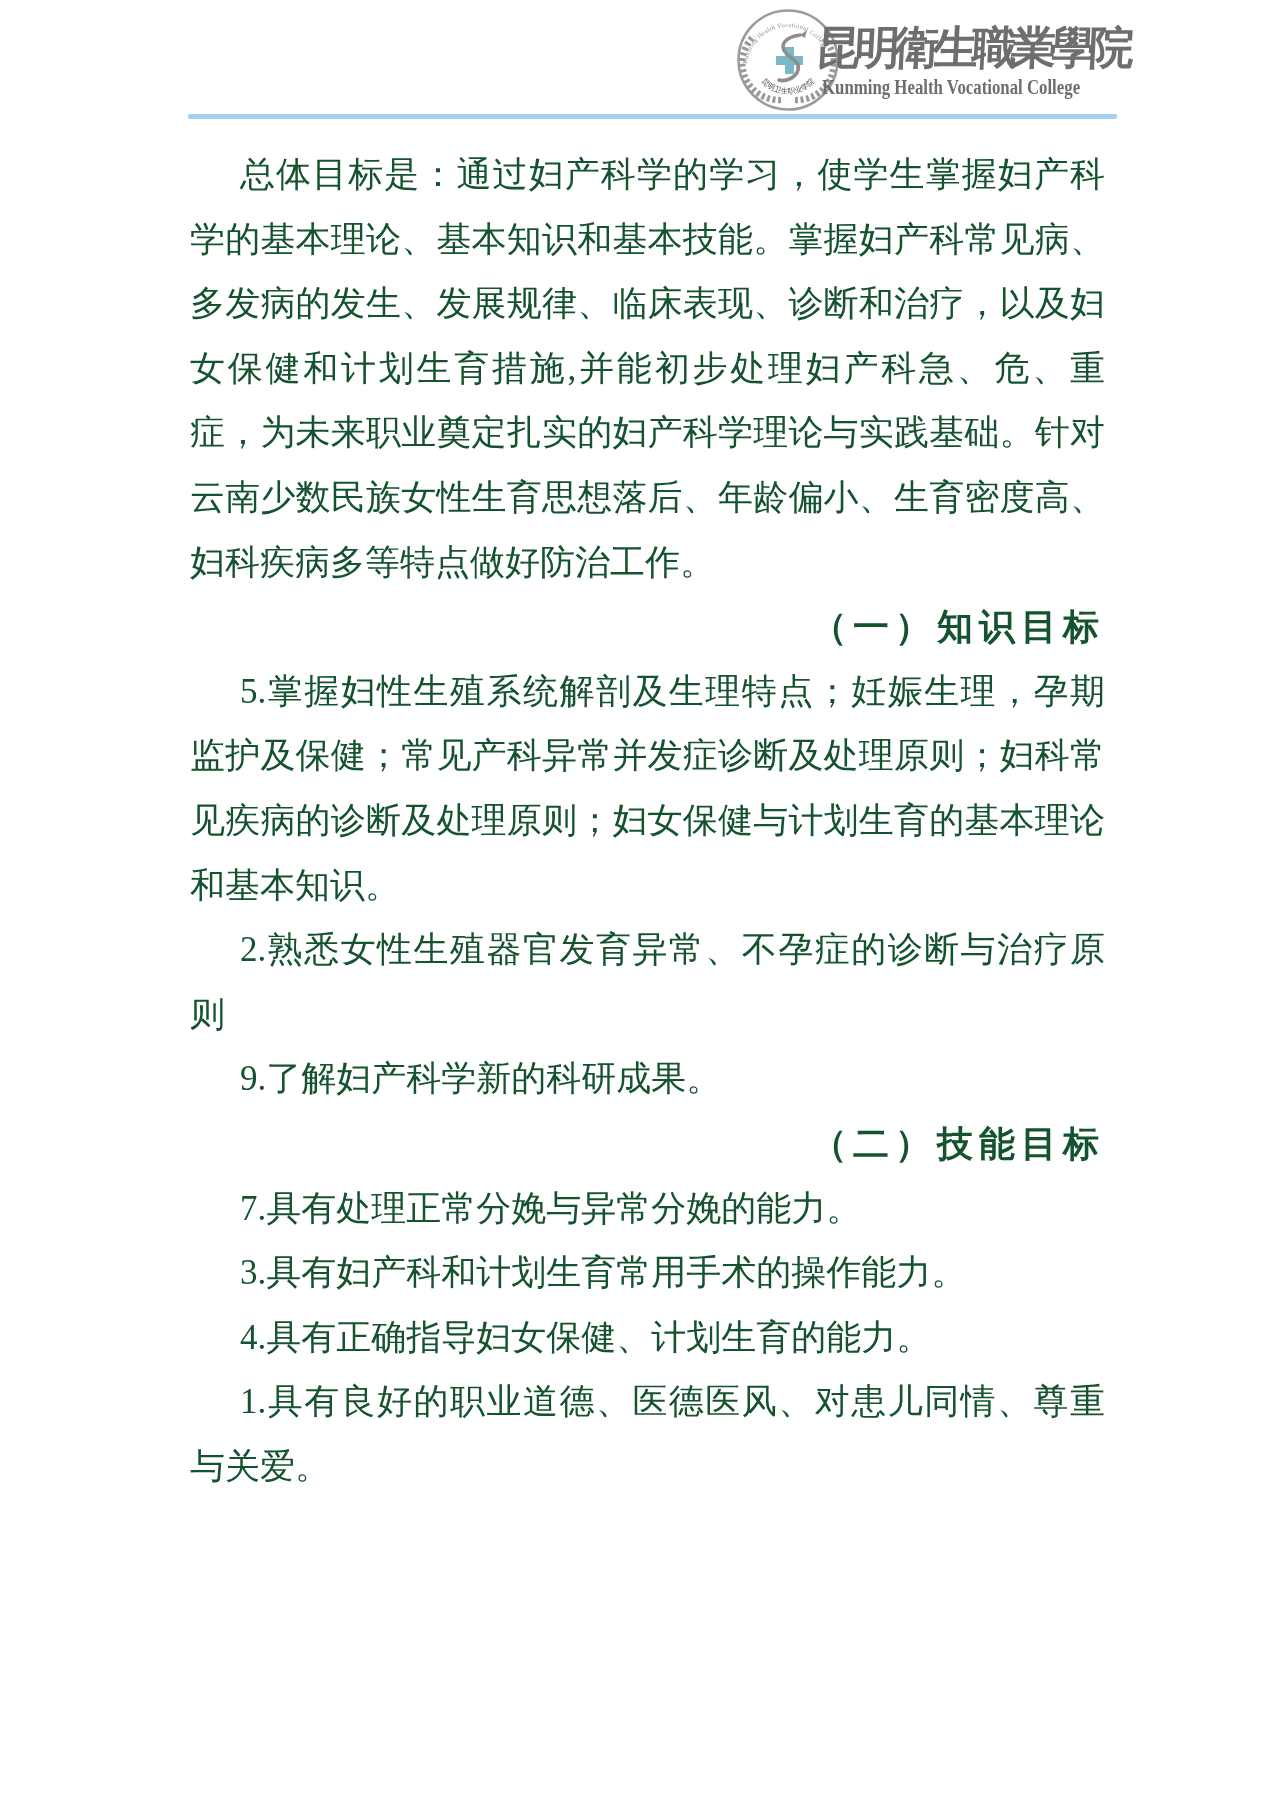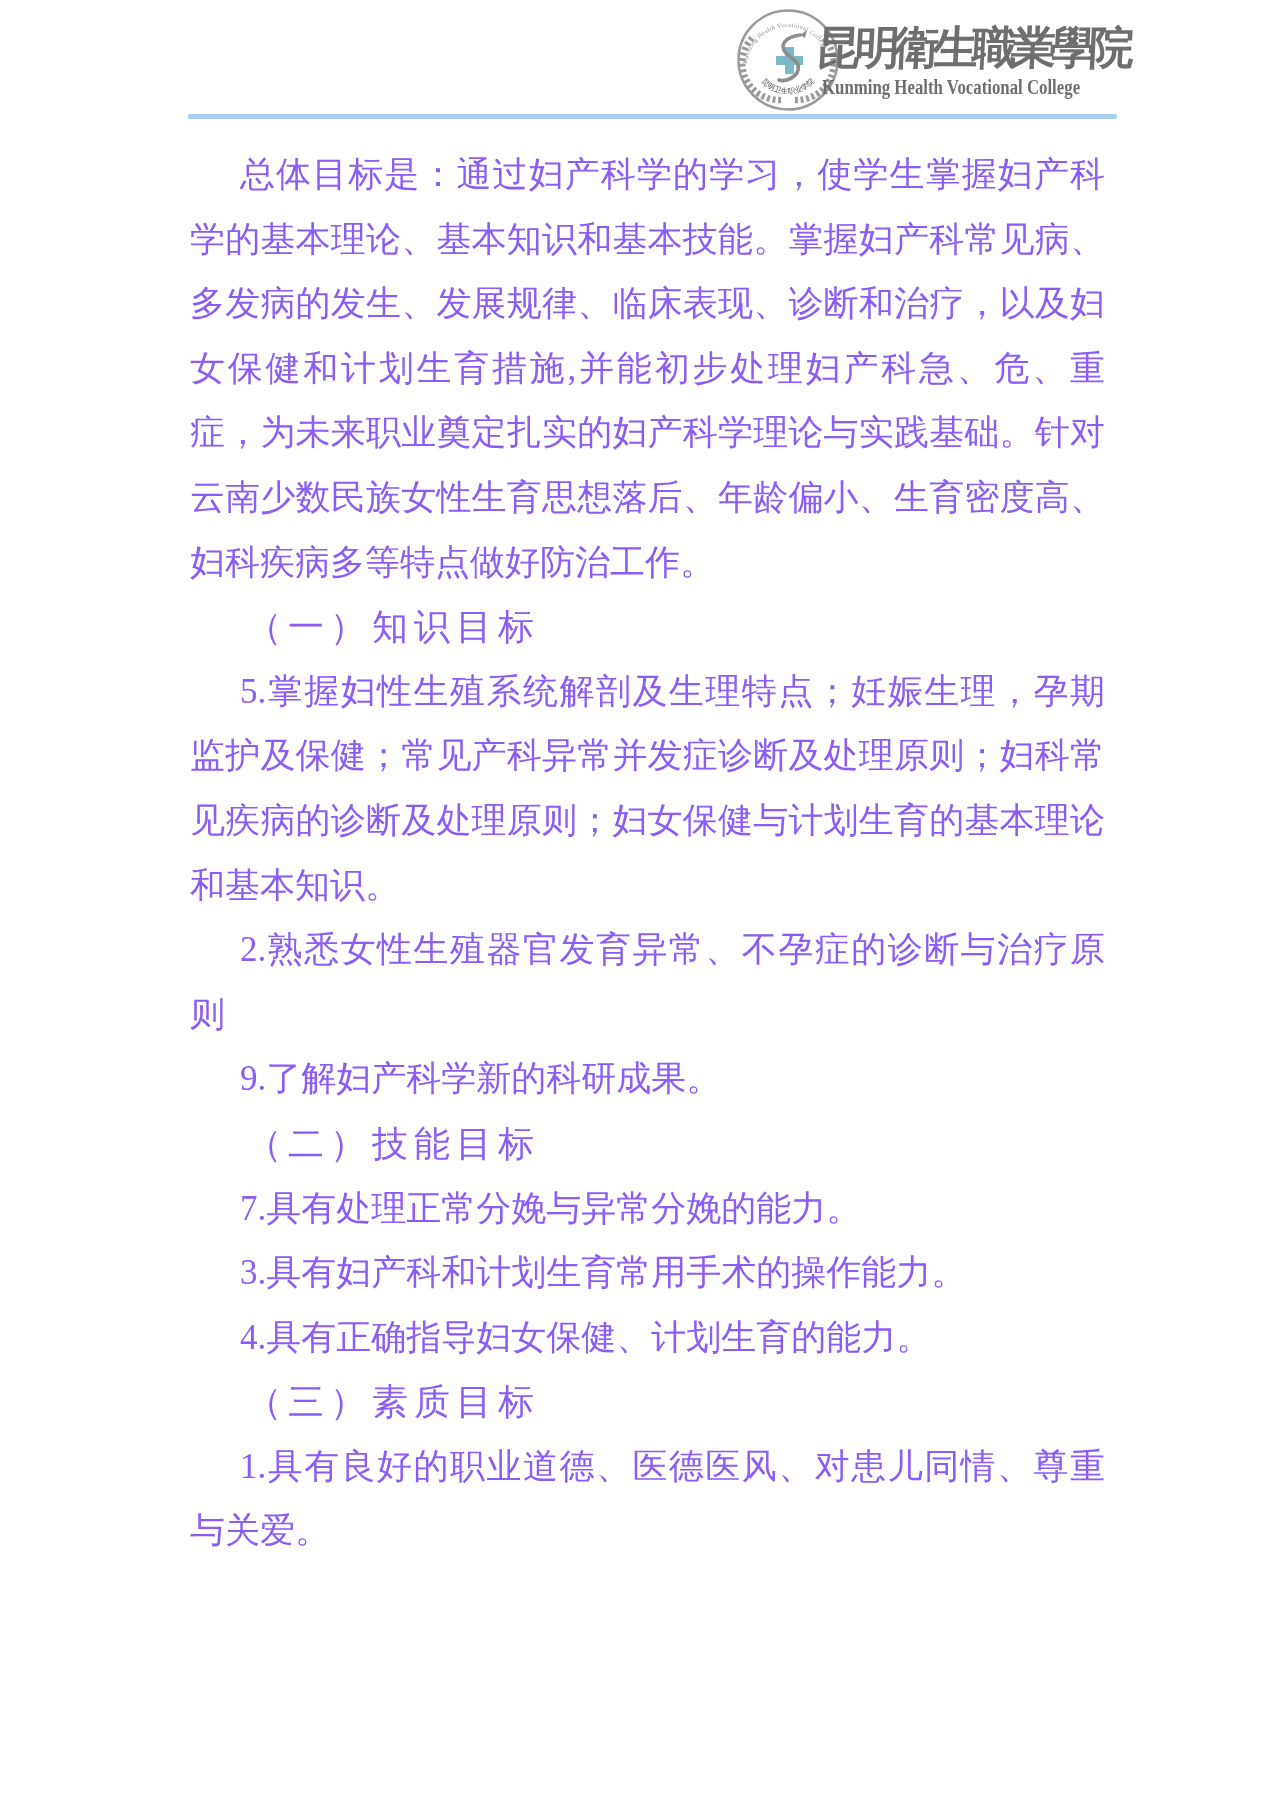--- a/index.html
+++ b/index.html
@@ -33,36 +33,36 @@
     transform: scaleX(0.84); transform-origin: left center;
   }
   .divider {
     position: absolute; left: 188px; top: 114px; width: 929px; height: 5px;
     background: var(--divider, #a5d0ef); border-radius: 2px;
   }
 
   
   .doc-body {
     position: absolute; left: 190px; top: 143px; width: 915px;
-    color: #8b5cf6;
+    color: #14532d;
   }
   .doc-body p {
     margin: 0;
     font-size: 35px;
     line-height: 64.6px;
     text-align: justify;
     text-indent: 50px;
     font-family: "Liberation Serif", "DejaVu Serif", serif;
   }
   .doc-body p.heading {
-    font-weight: normal;
+    font-weight: bold;
     font-size: 36px;
     text-indent: 56px;
     letter-spacing: 6px;
-    text-align: left;
+    text-align: right;
   }
 </style>
 </head>
 <body>
 
 <div class="page">
 
   <div class="header">
 
     <svg class="seal" viewBox="0 0 114 106">
@@ -100,17 +100,16 @@
   <div class="doc-body">
       <p class="body">总体目标是：通过妇产科学的学习，使学生掌握妇产科学的基本理论、基本知识和基本技能。掌握妇产科常见病、多发病的发生、发展规律、临床表现、诊断和治疗，以及妇女保健和计划生育措施,并能初步处理妇产科急、危、重症，为未来职业奠定扎实的妇产科学理论与实践基础。针对云南少数民族女性生育思想落后、年龄偏小、生育密度高、妇科疾病多等特点做好防治工作。</p>
       <p class="heading">（一）知识目标</p>
       <p class="body">5.掌握妇性生殖系统解剖及生理特点；妊娠生理，孕期监护及保健；常见产科异常并发症诊断及处理原则；妇科常见疾病的诊断及处理原则；妇女保健与计划生育的基本理论和基本知识。</p>
       <p class="body">2.熟悉女性生殖器官发育异常、不孕症的诊断与治疗原则</p>
       <p class="body">9.了解妇产科学新的科研成果。</p>
       <p class="heading">（二）技能目标</p>
       <p class="body">7.具有处理正常分娩与异常分娩的能力。</p>
       <p class="body">3.具有妇产科和计划生育常用手术的操作能力。</p>
       <p class="body">4.具有正确指导妇女保健、计划生育的能力。</p>
-      <p class="heading">（三）素质目标</p>
       <p class="body">1.具有良好的职业道德、医德医风、对患儿同情、尊重与关爱。</p>
     </div>
 
 </div>
 
 </body></html>

